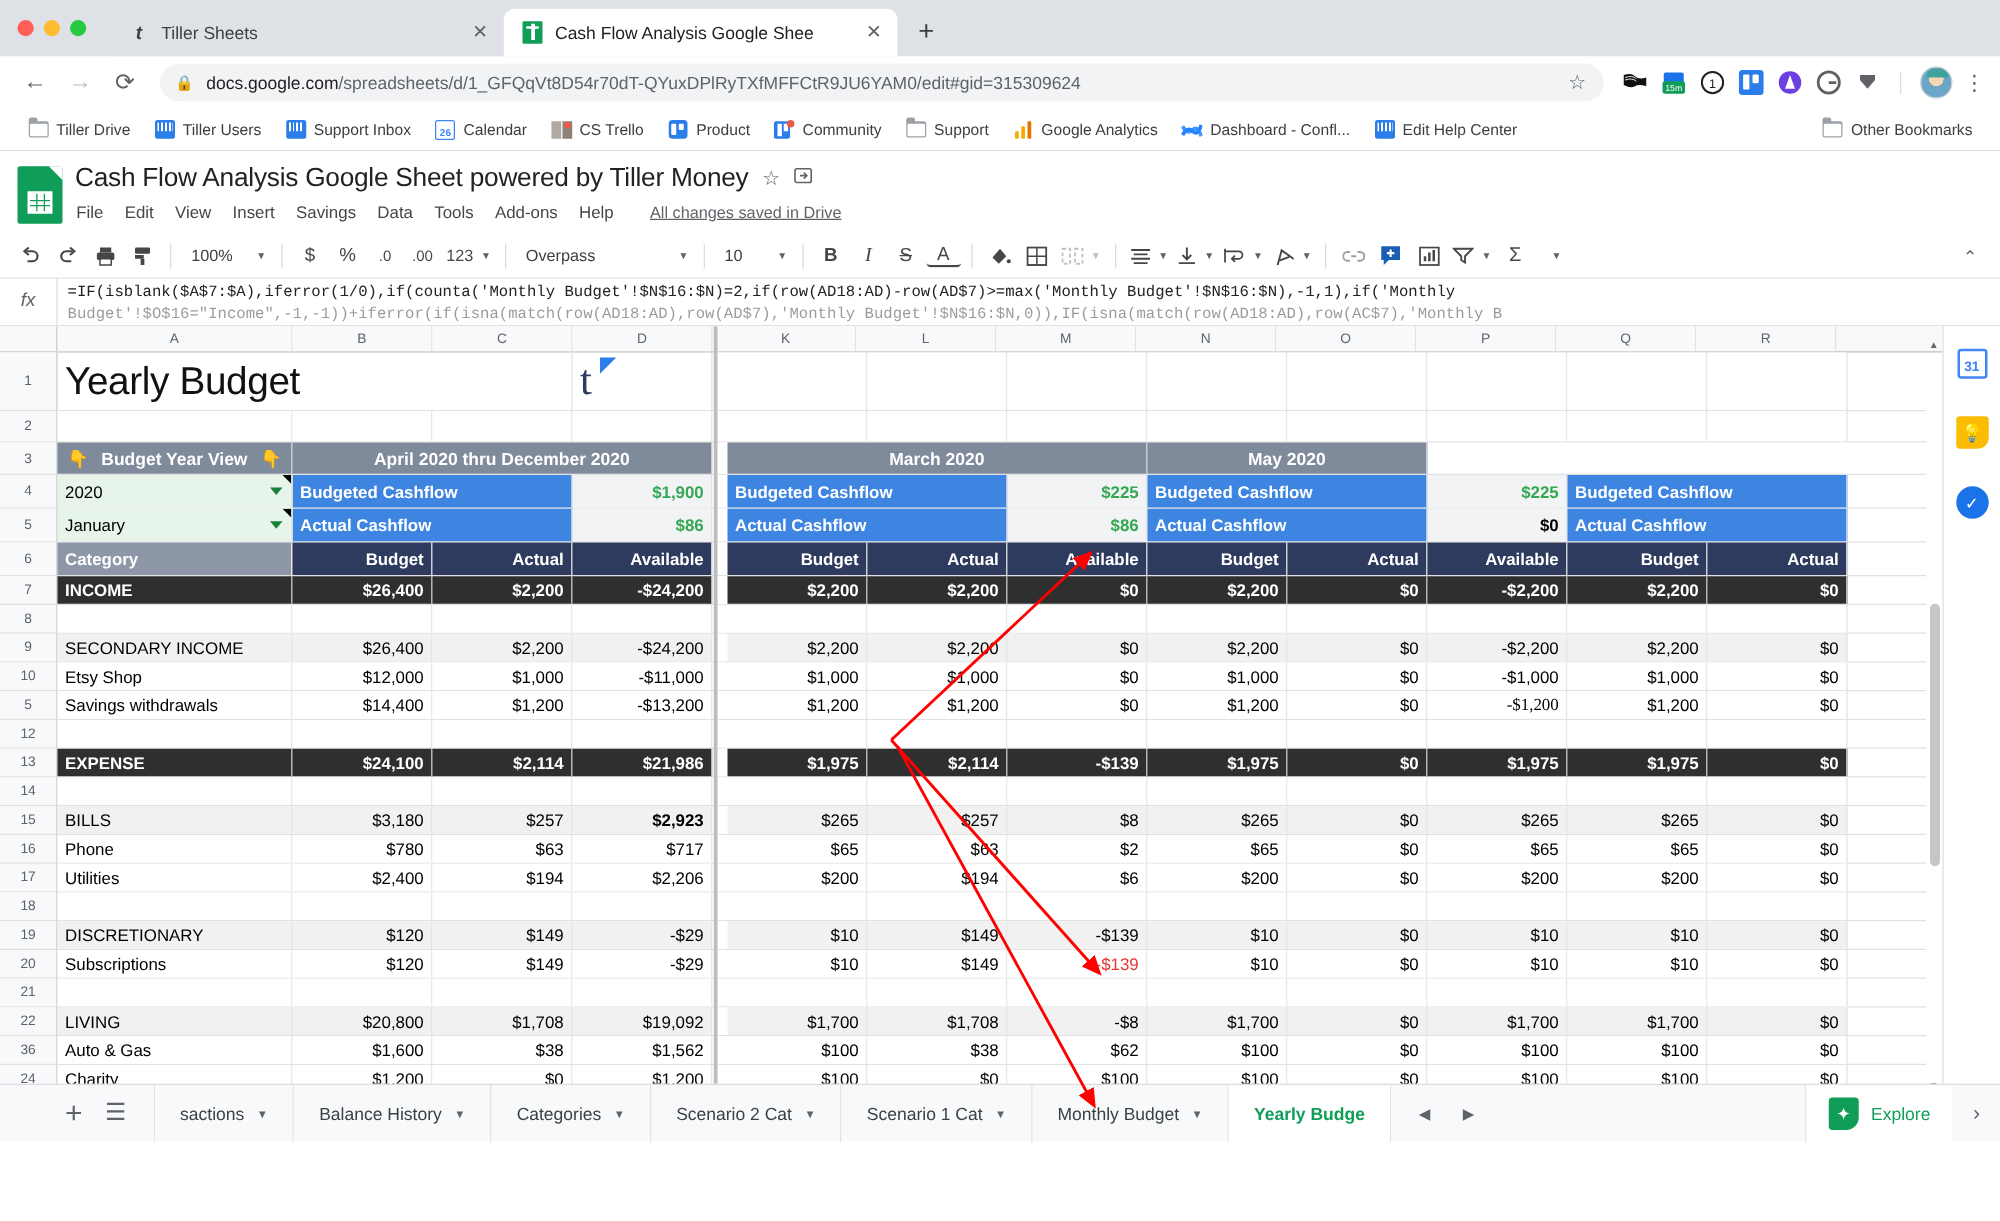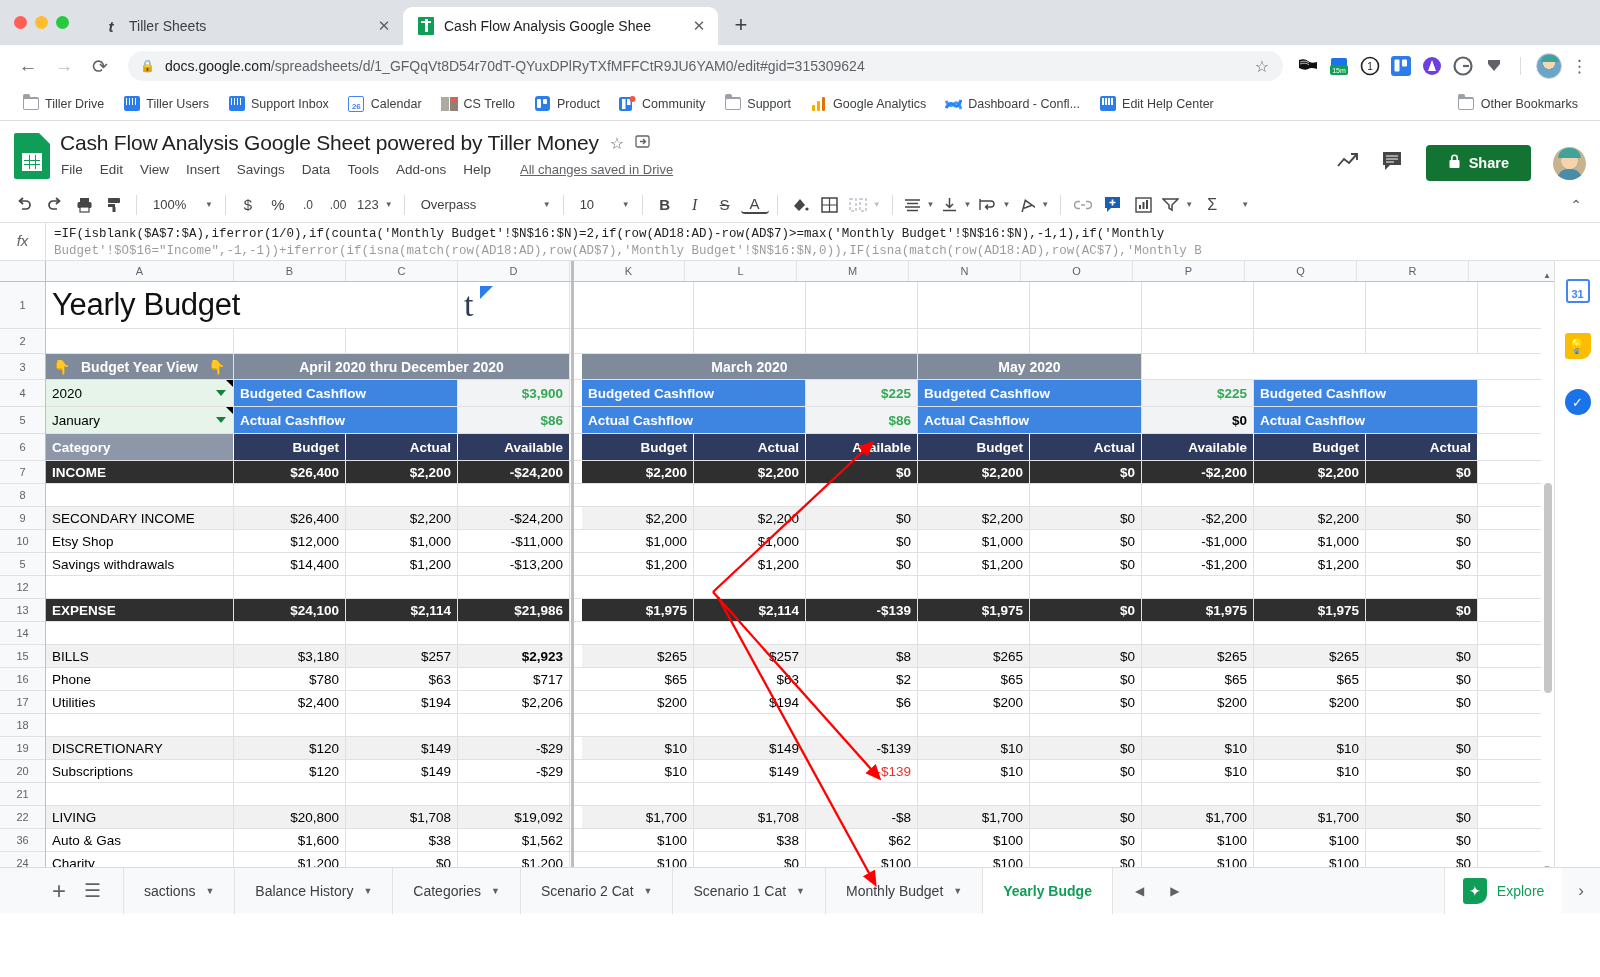--- a/index.html
+++ b/index.html
@@ -410,44 +410,20 @@
         <span>Edit</span>
         <span>View</span>
         <span>Insert</span>
         <span>Savings</span>
         <span>Data</span>
         <span>Tools</span>
         <span>Add-ons</span>
         <span>Help</span>
         <span class="saved-note">All changes saved in Drive</span>
       </div>
-    </div>
-    <div class="header-right">
-      <span>
-        <svg width="24" height="20" viewBox="0 0 24 20">
-            <path d="M2 15 L8 8 L13 12 L21 3" stroke="#444746" stroke-width="1.9" fill="none"></path>
-            <path d="M15 3 h6 v6" stroke="#444746" stroke-width="1.9" fill="none"></path>
-          </svg>
-      </span>
-      <span>
-        <svg width="22" height="20" viewBox="0 0 22 20">
-            <path d="M1 1 h18 v13 h-11 l-5 5 v-5 h-2 z" fill="#444746"></path>
-            <path d="M4 5 h12 M4 8 h12 M4 11 h8" stroke="#fff" stroke-width="1.2"></path>
-          </svg>
-      </span>
-      <div class="share-btn">
-        <span>
-          <svg width="13" height="15" viewBox="0 0 13 15">
-              <rect x="1.5" y="6" width="10" height="8" rx="1" fill="#fff"></rect>
-              <path d="M3.8 6 V4 a2.7 2.7 0 0 1 5.4 0 V6" stroke="#fff" stroke-width="1.6" fill="none"></path>
-            </svg>
-        </span>
-        <span>Share</span>
-      </div>
-      <div class="avatar-lg"></div>
     </div>
   </div>
 
   <div class="toolbar">
     <div class="tb">
       <svg width="17" height="15" viewBox="0 0 17 15">
           <path d="M5 4 H10 a4 4 0 0 1 0 8 H6" stroke="#444746" stroke-width="1.7" fill="none"></path>
           <path d="M7 1 L3.5 4 L7 7" stroke="#444746" stroke-width="1.7" fill="none"></path>
         </svg>
     </div>
@@ -671,21 +647,21 @@
               <span>👇</span>
             </div>
             <div class="cell c-monthhdr" style="width: 336px; flex: 0 0 336px;">April 2020 thru December 2020</div>
             <div class="cell " style="width: 3px; flex: 0 0 3px; background: rgb(255, 255, 255); border-right: none;"></div>
             <div class="cell c-monthhdr" style="width: 336px; flex: 0 0 336px; text-align: center;">March 2020</div>
             <div class="cell c-monthhdr" style="width: 224px; flex: 0 0 224px;">May 2020</div>
           </div>
           <div class="row" style="height: 27px;">
             <div class="cell c-dropdown" style="width: 188px; flex: 0 0 188px;">2020<span class="note-flag"></span><span class="dd-arrow"></span></div>
             <div class="cell c-cashblue" style="width: 224px; flex: 0 0 224px;">Budgeted Cashflow</div>
-            <div class="cell c-cashval" style="width: 112px; flex: 0 0 112px;">$3,900</div>
+            <div class="cell c-cashval" style="width: 112px; flex: 0 0 112px;">$1,900</div>
             <div class="cell " style="width: 3px; flex: 0 0 3px; background: rgb(255, 255, 255); border-right: none;"></div>
             <div class="cell c-cashblue" style="width: 224px; flex: 0 0 224px;">Budgeted Cashflow</div>
             <div class="cell c-cashval" style="width: 112px; flex: 0 0 112px;">$225</div>
             <div class="cell c-cashblue" style="width: 224px; flex: 0 0 224px;">Budgeted Cashflow</div>
             <div class="cell c-cashval" style="width: 112px; flex: 0 0 112px;">$225</div>
             <div class="cell c-cashblue" style="width: 224px; flex: 0 0 224px;">Budgeted Cashflow</div>
           </div>
           <div class="row" style="height: 27px;">
             <div class="cell c-dropdown" style="width: 188px; flex: 0 0 188px;">January<span class="note-flag"></span><span class="dd-arrow"></span></div>
             <div class="cell c-cashblue" style="width: 224px; flex: 0 0 224px;">Actual Cashflow</div>
@@ -776,21 +752,21 @@
             <div class="cell c-plain" style="width: 188px; flex: 0 0 188px;">Savings withdrawals</div>
             <div class="cell c-plain r" style="width: 112px; flex: 0 0 112px;">$14,400</div>
             <div class="cell c-plain r" style="width: 112px; flex: 0 0 112px;">$1,200</div>
             <div class="cell c-plain r" style="width: 112px; flex: 0 0 112px;">-$13,200</div>
             <div class="cell " style="width: 3px; flex: 0 0 3px; background: rgb(255, 255, 255); border-right: none;"></div>
             <div class="cell c-plain r" style="width: 112px; flex: 0 0 112px;">$1,200</div>
             <div class="cell c-plain r" style="width: 112px; flex: 0 0 112px;">$1,200</div>
             <div class="cell c-plain r" style="width: 112px; flex: 0 0 112px;">$0</div>
             <div class="cell c-plain r" style="width: 112px; flex: 0 0 112px;">$1,200</div>
             <div class="cell c-plain r" style="width: 112px; flex: 0 0 112px;">$0</div>
-            <div class="cell c-plain r" style="width: 112px; flex: 0 0 112px;">-$1,200</div>
+            <div class="cell c-plain r" style="width: 112px; flex: 0 0 112px; font-family: Liberation Serif, serif;">-$1,200</div>
             <div class="cell c-plain r" style="width: 112px; flex: 0 0 112px;">$1,200</div>
             <div class="cell c-plain r" style="width: 112px; flex: 0 0 112px;">$0</div>
           </div>
           <div class="row" style="height: 23px;">
             <div class="cell c-plain" style="width: 188px; flex: 0 0 188px;"></div>
             <div class="cell c-plain r" style="width: 112px; flex: 0 0 112px;"></div>
             <div class="cell c-plain r" style="width: 112px; flex: 0 0 112px;"></div>
             <div class="cell c-plain r" style="width: 112px; flex: 0 0 112px;"></div>
             <div class="cell " style="width: 3px; flex: 0 0 3px; background: rgb(255, 255, 255); border-right: none;"></div>
             <div class="cell c-plain r" style="width: 112px; flex: 0 0 112px;"></div>

